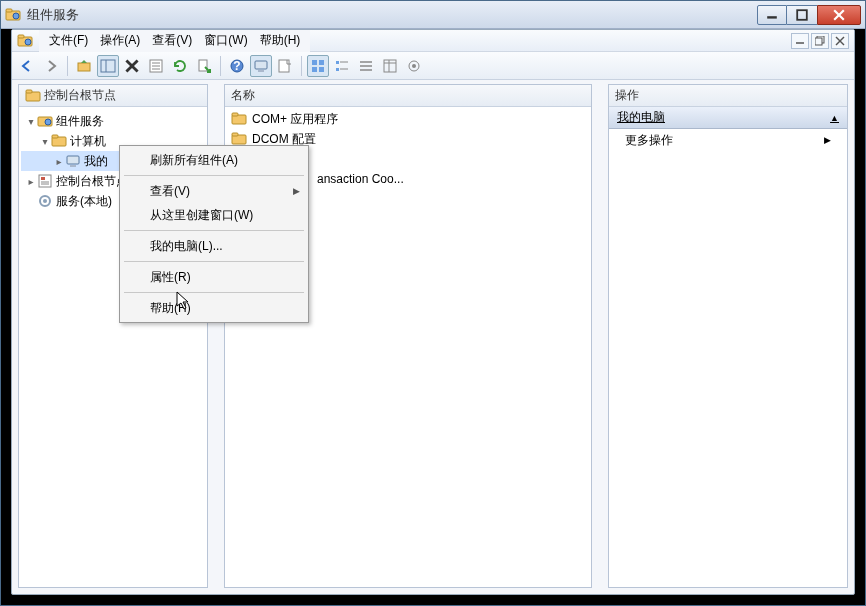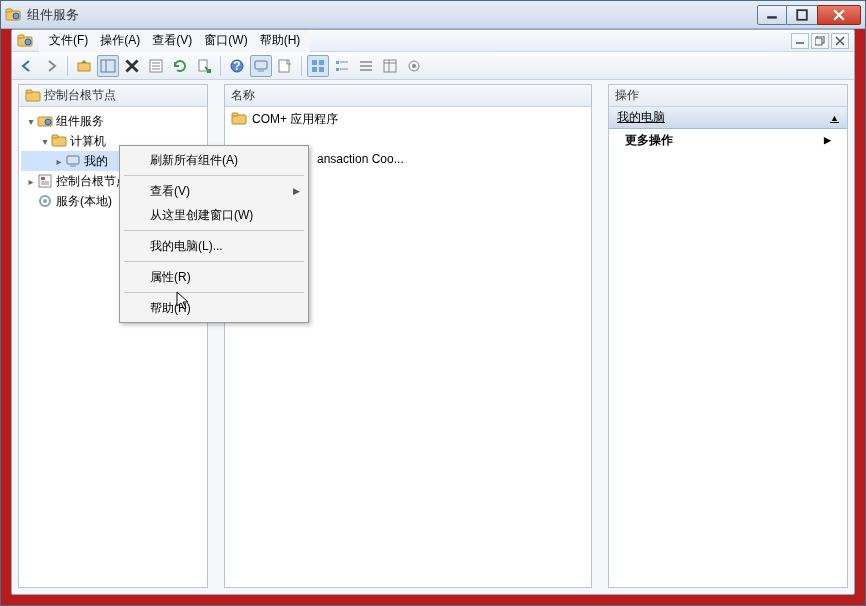--- a/index.html
+++ b/index.html
@@ -1,18 +1,18 @@
 <!DOCTYPE html>
 <html><head>
 <meta charset="utf-8">
 <style>
 * { margin: 0; padding: 0; box-sizing: border-box; font-family: "Microsoft YaHei", "SimSun", Tahoma, sans-serif; font-size: 12px; }
 html, body { width: 866px; height: 606px; overflow: hidden; background: #6b8fb5; }
 
-.window { width: 866px; height: 606px; background: #b91c1c; border: 1px solid #4a6a8a; position: relative; }
+.window { width: 866px; height: 606px; background: #000000; border: 1px solid #4a6a8a; position: relative; }
 
 .titlebar { height: 28px; background: linear-gradient(to bottom, #e8eef7 0%, #cdd9ea 100%); display: flex; align-items: center; padding: 0 4px; border-bottom: 1px solid #a0b0c8; }
 .title-icon { width: 16px; height: 16px; margin-right: 6px; }
 .title-text { flex: 1; color: #333; font-size: 13px; }
 .win-btns { display: flex; gap: 0; margin-left: auto; }
 .win-btn { width: 30px; height: 20px; border: 1px solid #5a7aa0; background: linear-gradient(to bottom, #f0f4fa, #d0dceb); display: flex; align-items: center; justify-content: center; cursor: pointer; }
 .win-btn.min { border-radius: 2px 0 0 2px; }
 .win-btn.max { border-left: none; border-right: none; }
 .win-btn.close { background: linear-gradient(to bottom, #e67a6a, #c8402c); border-color: #8a2a1a; border-radius: 0 2px 2px 0; width: 44px; }
 .win-btn svg { width: 12px; height: 12px; }
@@ -44,21 +44,21 @@
 .twisty { width: 12px; text-align: center; color: #666; font-size: 10px; }
 .t-icon { width: 16px; height: 16px; margin-right: 3px; display: inline-flex; align-items: center; justify-content: center; }
 .indent0 { padding-left: 4px; }
 .indent1 { padding-left: 18px; }
 .indent2 { padding-left: 32px; }
 
 .list-row { display: flex; align-items: center; height: 20px; padding-left: 4px; cursor: pointer; }
 .l-icon { width: 16px; height: 16px; margin-right: 5px; display: inline-flex; align-items: center; justify-content: center; }
 
 .ops-header { height: 22px; background: linear-gradient(to bottom, #eaf0fa, #cdd9ea); border-bottom: 1px solid #aab8cc; display: flex; align-items: center; padding: 0 8px; justify-content: space-between; cursor: pointer; text-decoration: underline; }
-.ops-row { height: 22px; display: flex; align-items: center; padding: 0 16px; justify-content: space-between; cursor: pointer; font-weight: bold; }
+.ops-row { height: 22px; display: flex; align-items: center; padding: 0 16px; justify-content: space-between; cursor: pointer; }
 
 .ctx-menu { position: absolute; left: 118px; top: 144px; width: 190px; background: #f4f4f4; border: 1px solid #9a9a9a; box-shadow: 2px 2px 4px rgba(0,0,0,.25); padding: 2px; z-index: 50; }
 .ctx-item { height: 24px; display: flex; align-items: center; padding: 0 24px 0 28px; cursor: pointer; position: relative; }
 .ctx-item.has-sub::after { content: "▶"; position: absolute; right: 6px; font-size: 9px; color: #555; }
 .ctx-sep { height: 1px; background: #c8c8c8; margin: 3px 2px; }
 
 .cursor-ptr { position: absolute; left: 175px; top: 290px; z-index: 60; pointer-events: none; }
 
 svg { display: block; }
 </style>
@@ -317,20 +317,29 @@
         <div class="pane-body">
           <div class="list-row">
             <span class="l-icon">
                 <svg viewBox="0 0 16 16" width="16" height="16">
                   <rect x="1" y="4" width="14" height="9" rx="1" fill="#f4c76a" stroke="#b8902a"></rect>
                   <rect x="1" y="2" width="6" height="3" rx="1" fill="#f4c76a" stroke="#b8902a"></rect>
                 </svg>
               </span>
             <span>COM+ 应用程序</span>
           </div>
+          <div class="list-row">
+            <span class="l-icon">
+                <svg viewBox="0 0 16 16" width="16" height="16">
+                  <rect x="1" y="4" width="14" height="9" rx="1" fill="#f4c76a" stroke="#b8902a"></rect>
+                  <rect x="1" y="2" width="6" height="3" rx="1" fill="#f4c76a" stroke="#b8902a"></rect>
+                </svg>
+              </span>
+            <span>DCOM 配置</span>
+          </div>
           <div class="list-row" style="visibility:hidden;height:20px"></div>
           <div class="list-row" style="padding-left:90px">
             <span>ansaction Coo...</span>
           </div>
         </div>
       </div>
 
       <div class="pane right-pane">
         <div class="pane-header">操作</div>
         <div class="ops-header">

